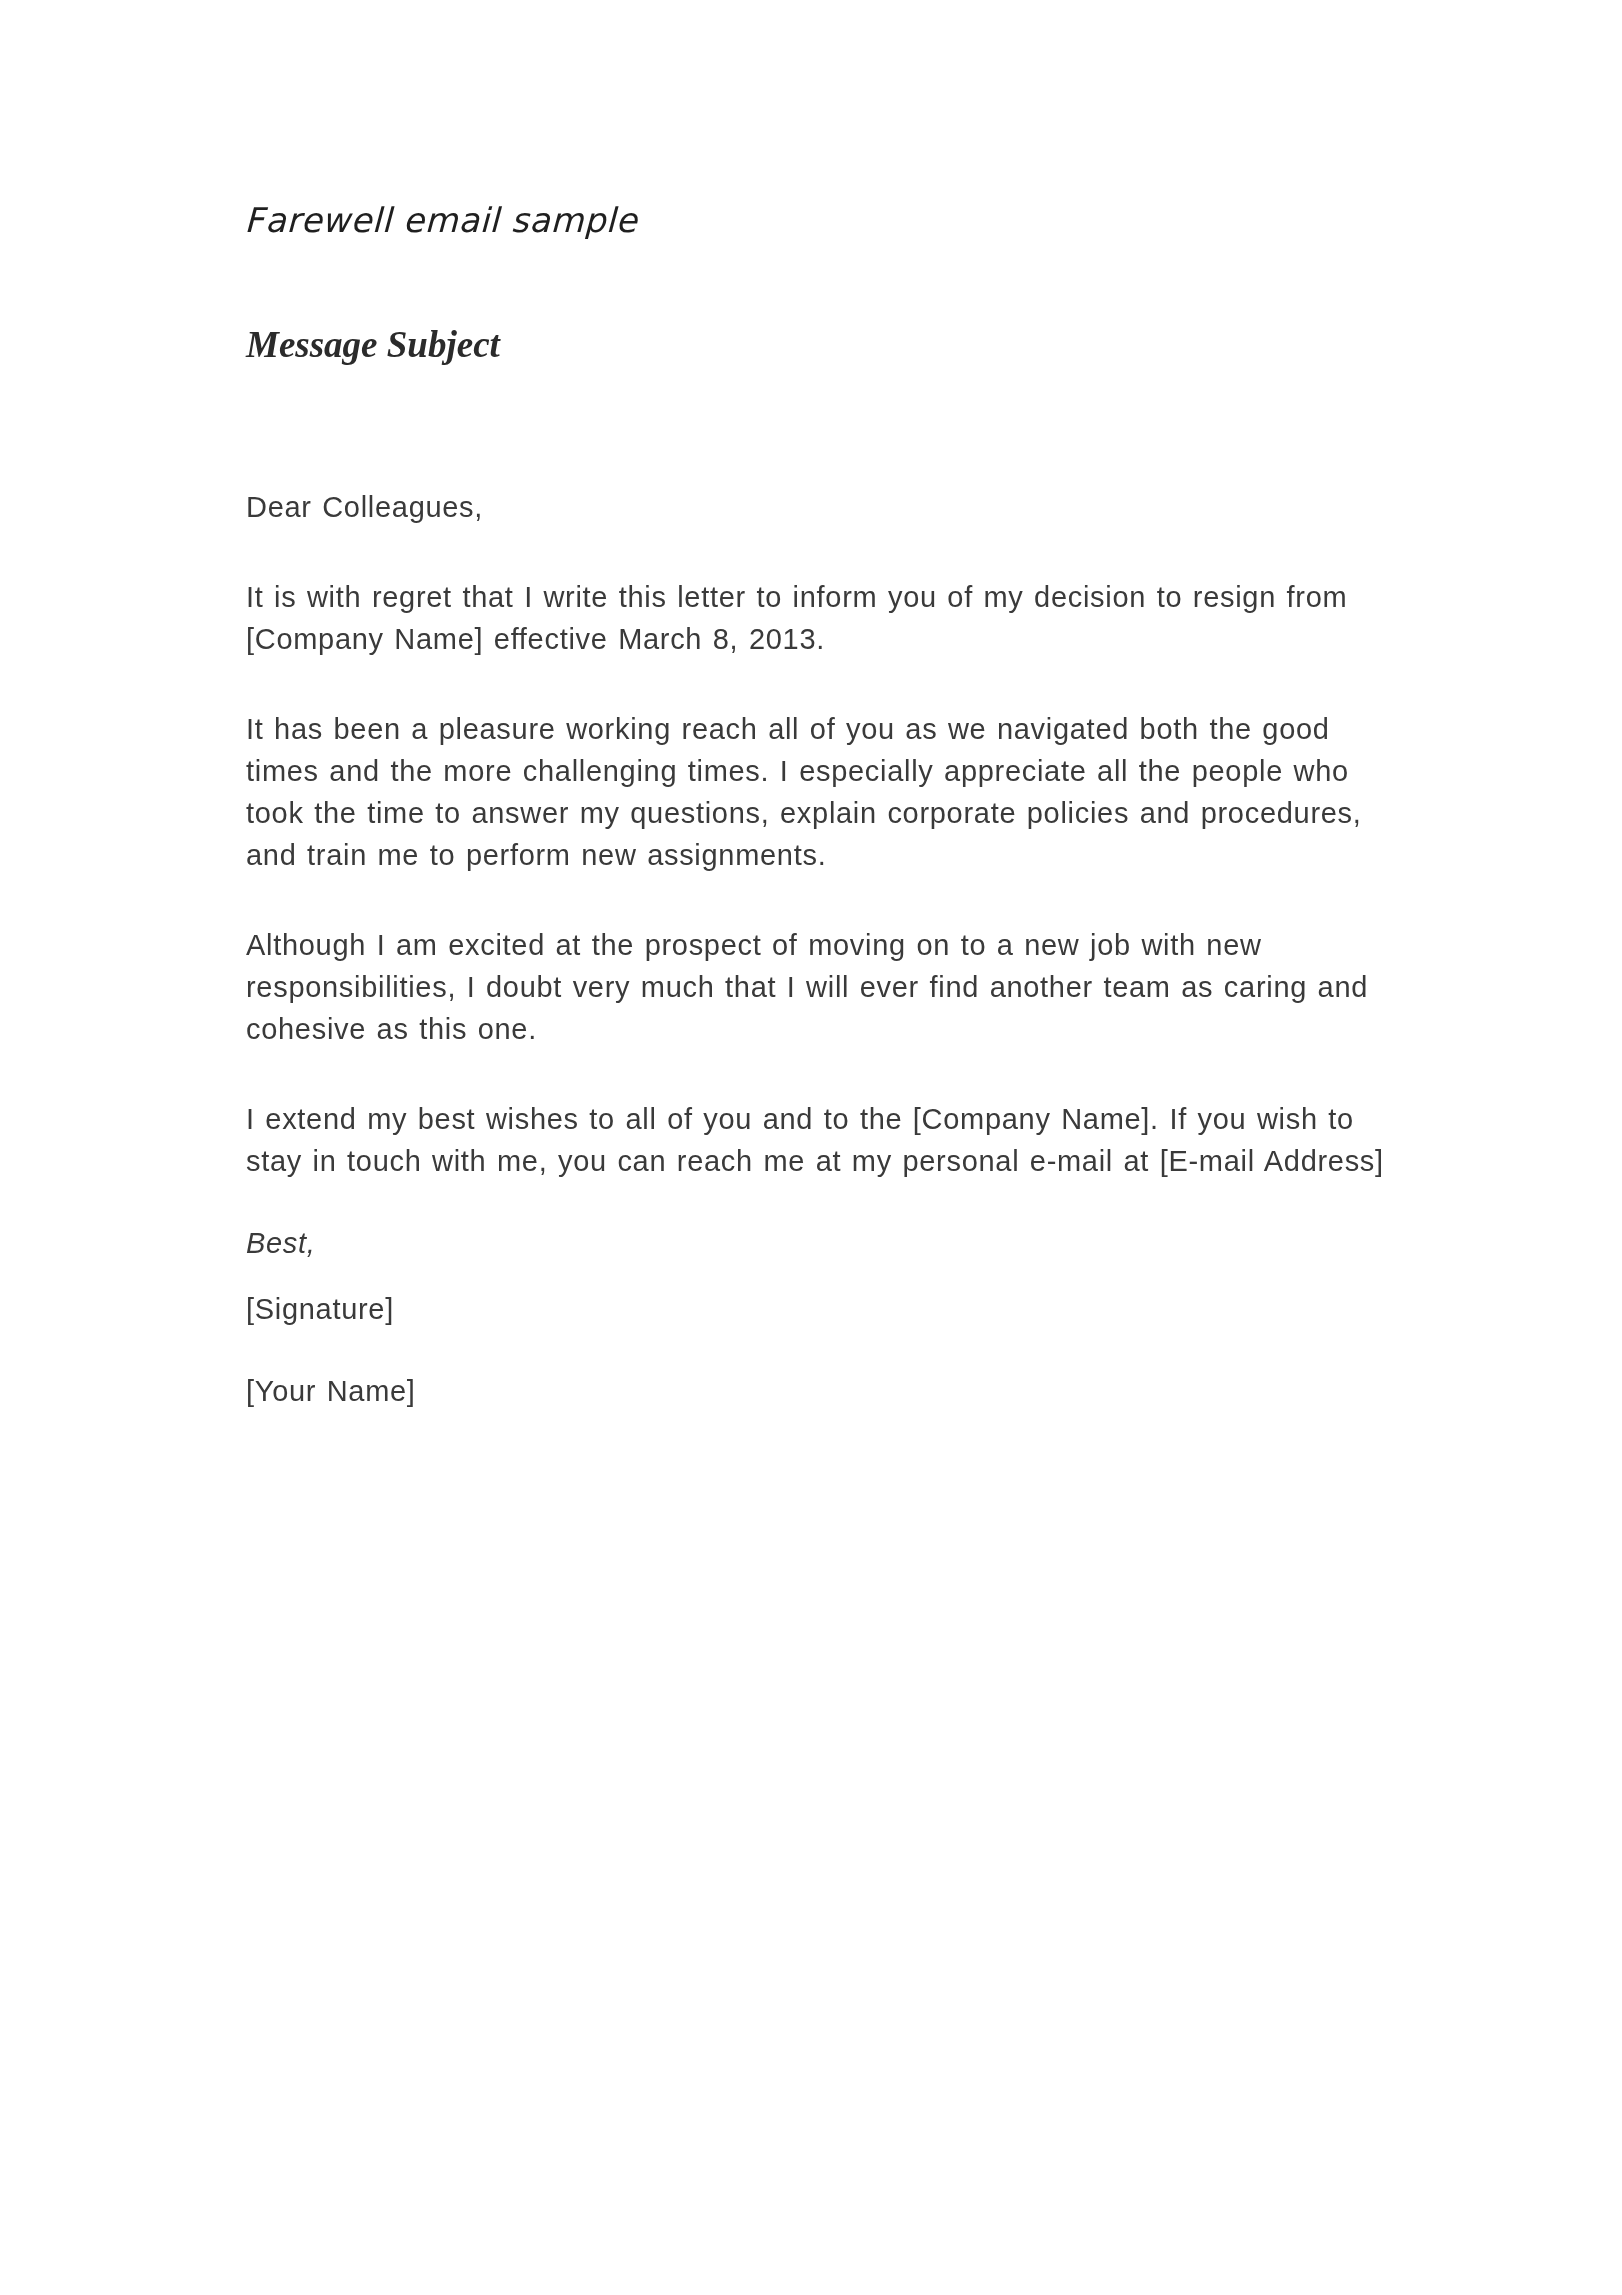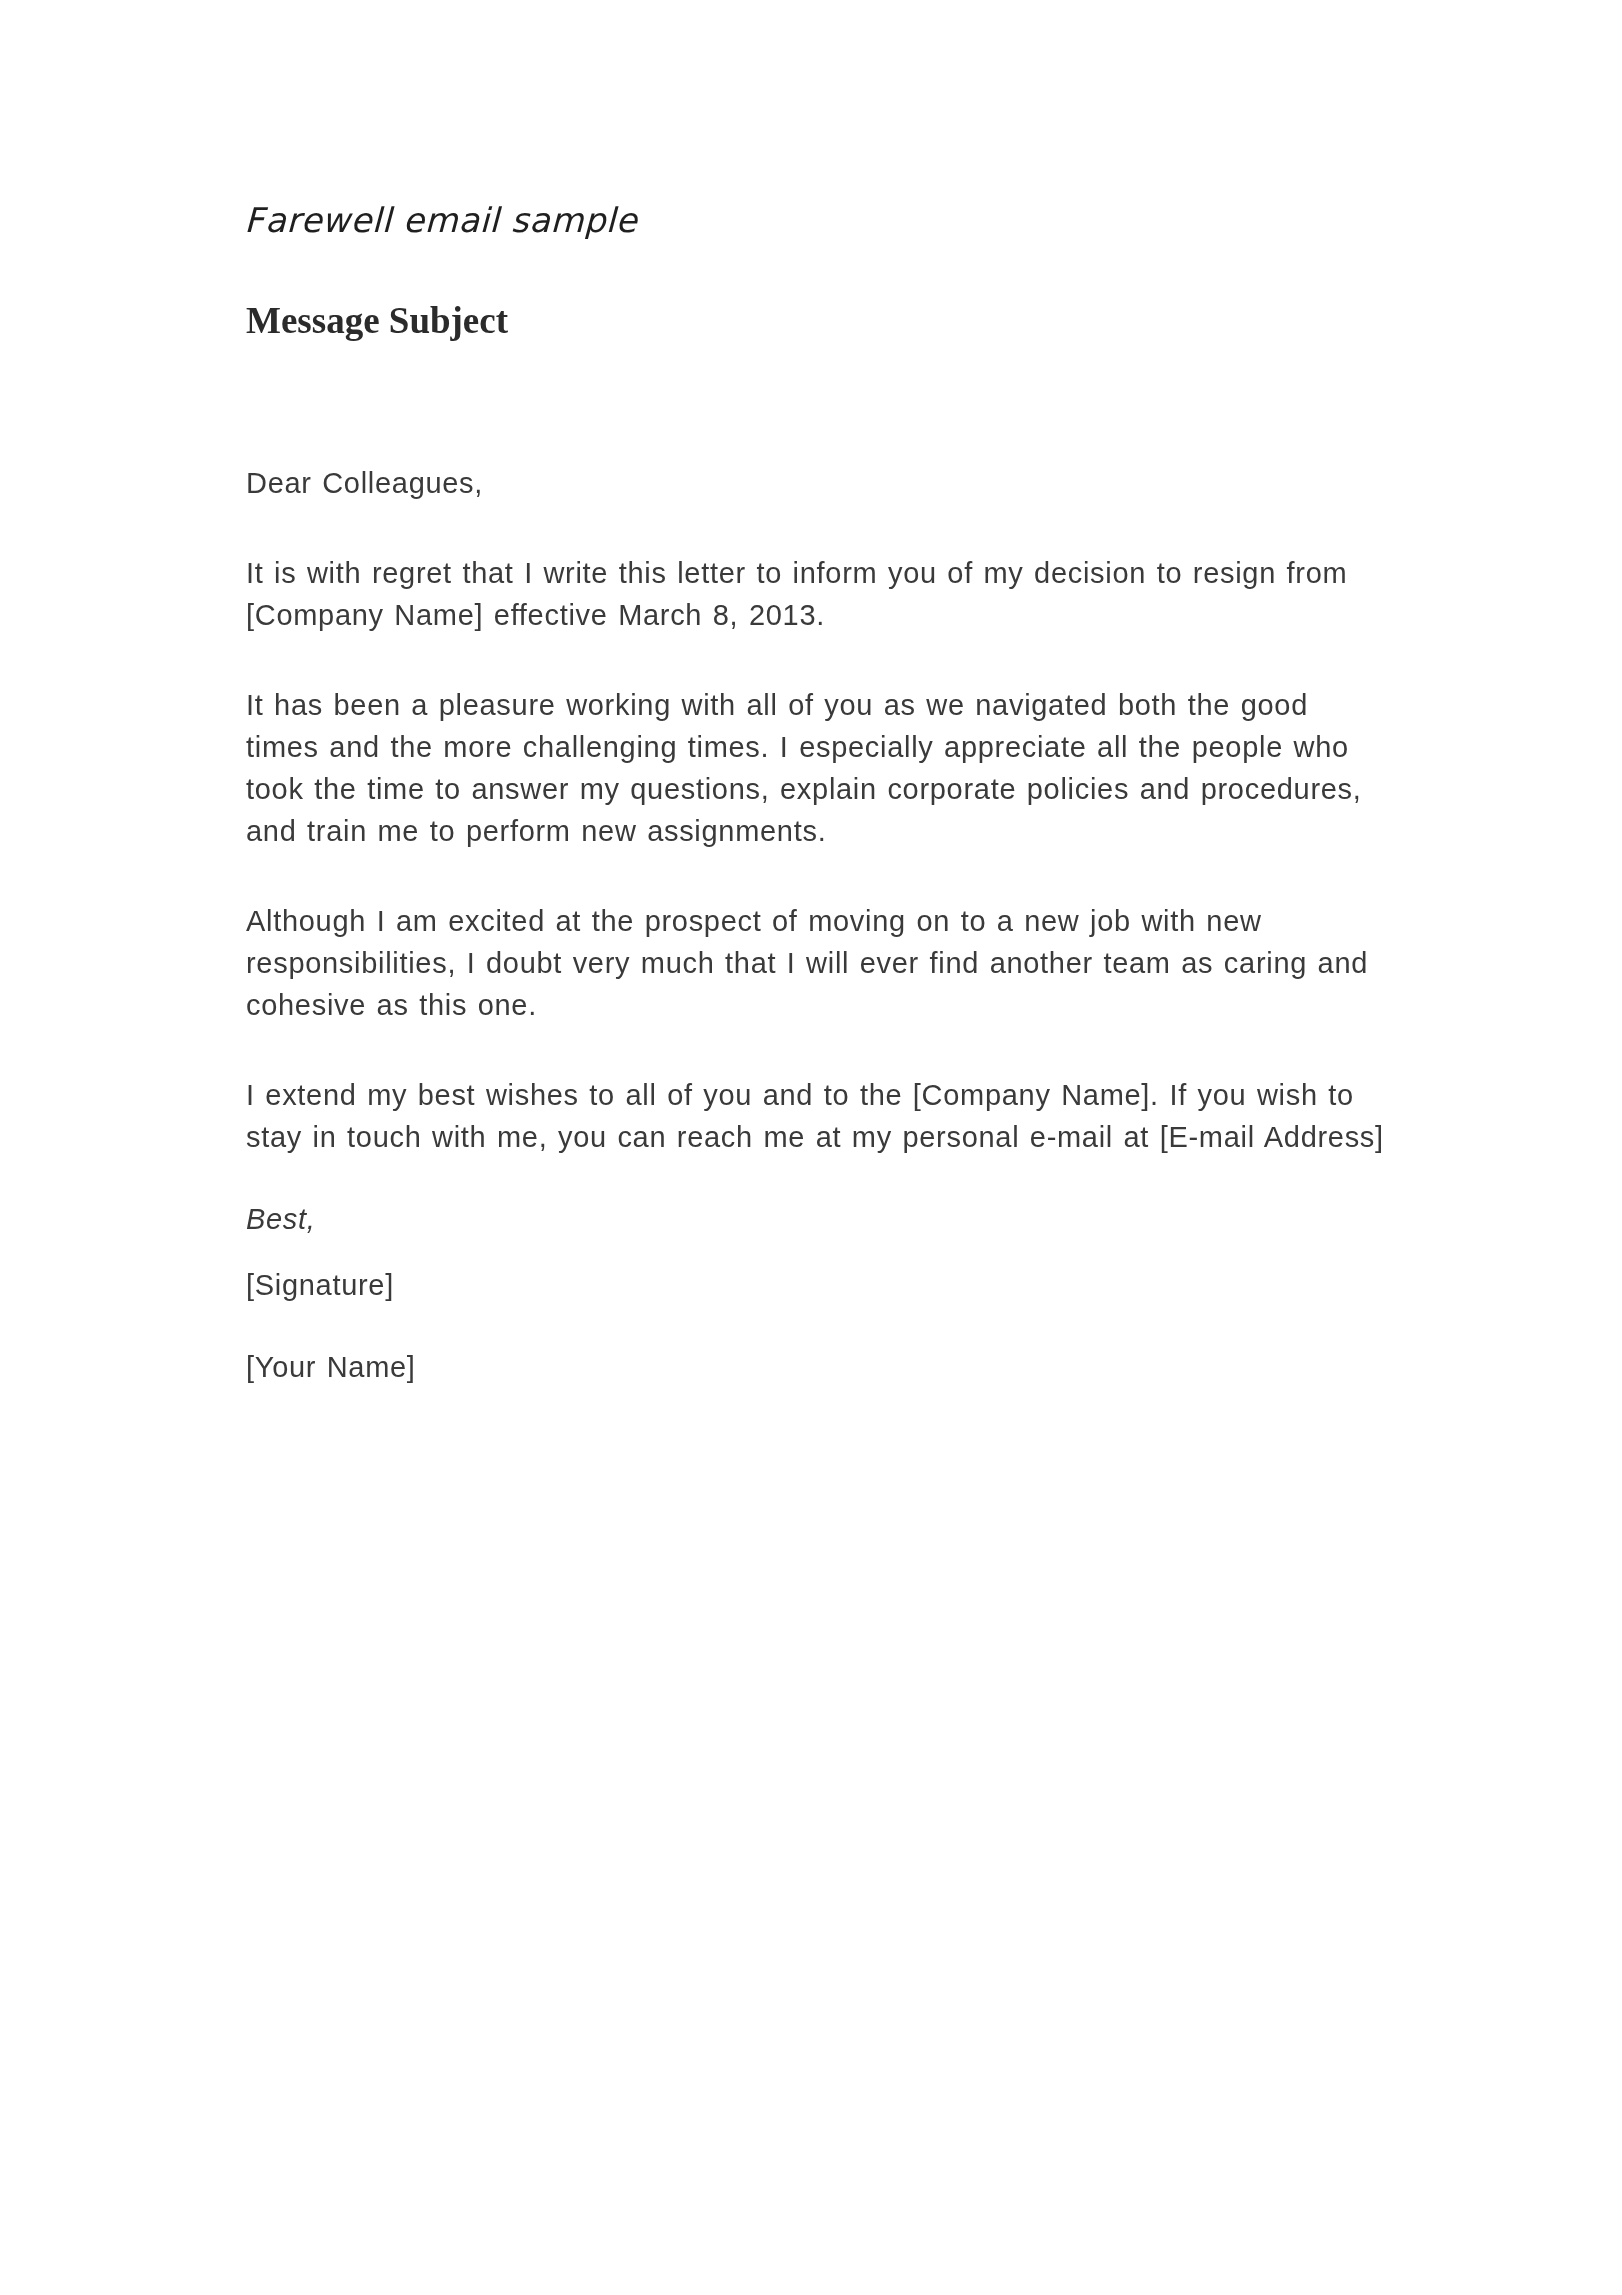--- a/index.html
+++ b/index.html
@@ -30,26 +30,27 @@
   }
   .header-fields {
     margin-top: 77px;
     font-family: "Liberation Serif", "DejaVu Serif", serif;
     font-weight: bold;
     font-size: 37px;
     line-height: 53px;
     color: #2b2b2b;
   }
   .message-subject {
-    margin-top: 59px;
+    margin-top: 83px;
     font-family: "Liberation Serif", "DejaVu Serif", serif;
     font-weight: bold;
     font-size: 37px;
     line-height: 44px;
     color: #2b2b2b;
+    font-style: italic;
   }
   .body-text {
     font-family: "Liberation Sans", "DejaVu Sans", sans-serif;
     font-size: 29px;
     line-height: 42px;
     letter-spacing: 0.7px;
     word-spacing: 1.8px;
     color: #3a3a3a;
   }
   .salutation { margin-top: 119px; }
@@ -67,21 +68,21 @@
     <div class="doc-title">Farewell email sample</div>
 
 
     <div class="message-subject">Message Subject</div>
 
     <div class="body-text">
       <div class="salutation">Dear Colleagues,</div>
 
       <div class="para">It is with regret that I write this letter to inform you of my decision to resign from [Company Name] effective March 8, 2013.</div>
 
-      <div class="para">It has been a pleasure working with all of you as we navigated both the good times and the more challenging times. I especially appreciate all the people who took the time to answer my questions, explain corporate policies and procedures, and train me to perform new assignments.</div>
+      <div class="para">It has been a pleasure working reach all of you as we navigated both the good times and the more challenging times. I especially appreciate all the people who took the time to answer my questions, explain corporate policies and procedures, and train me to perform new assignments.</div>
 
       <div class="para">Although I am excited at the prospect of moving on to a new job with new responsibilities, I doubt very much that I will ever find another team as caring and cohesive as this one.</div>
 
       <div class="para">I extend my best wishes to all of you and to the [Company Name]. If you wish to stay in touch with me, you can reach me at my personal e-mail at [E-mail Address]</div>
 
       <div class="closing">Best,</div>
 
       <div class="signature-line">[Signature]</div>
 
       <div class="name-line">[Your Name]</div>

